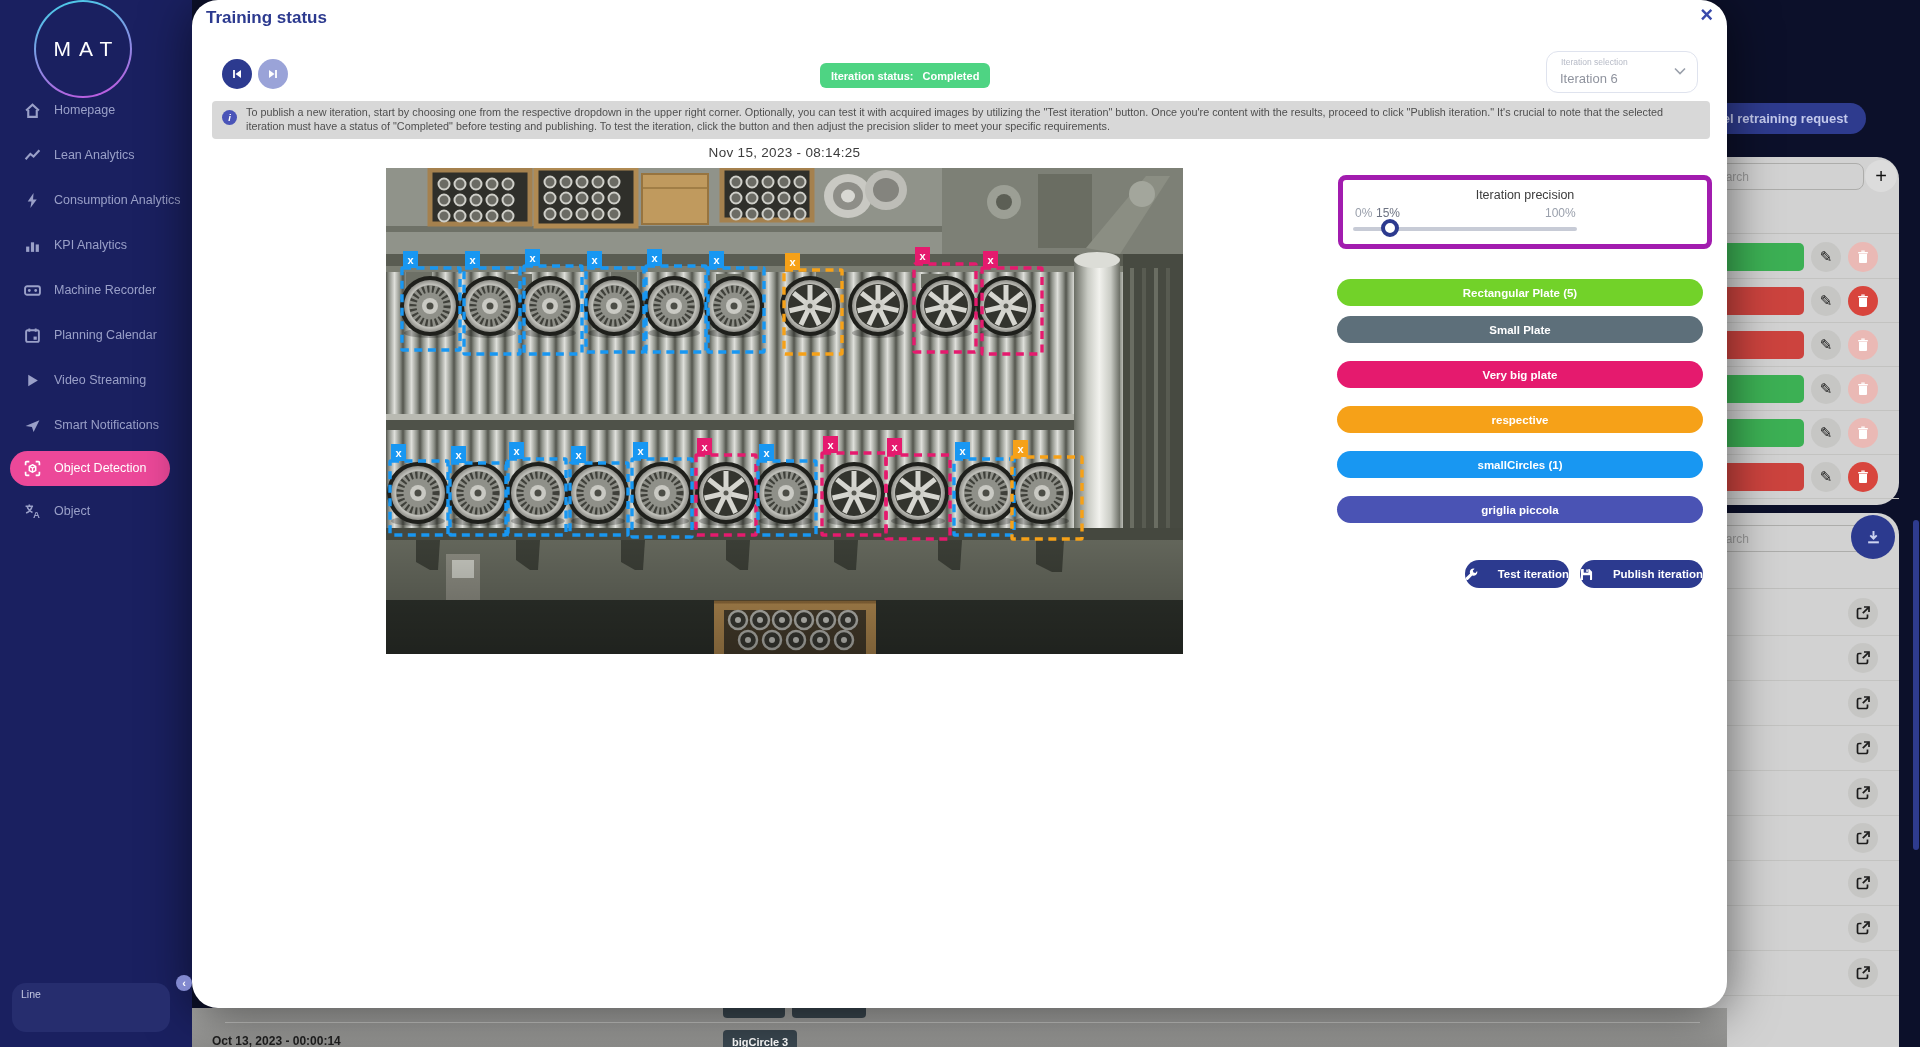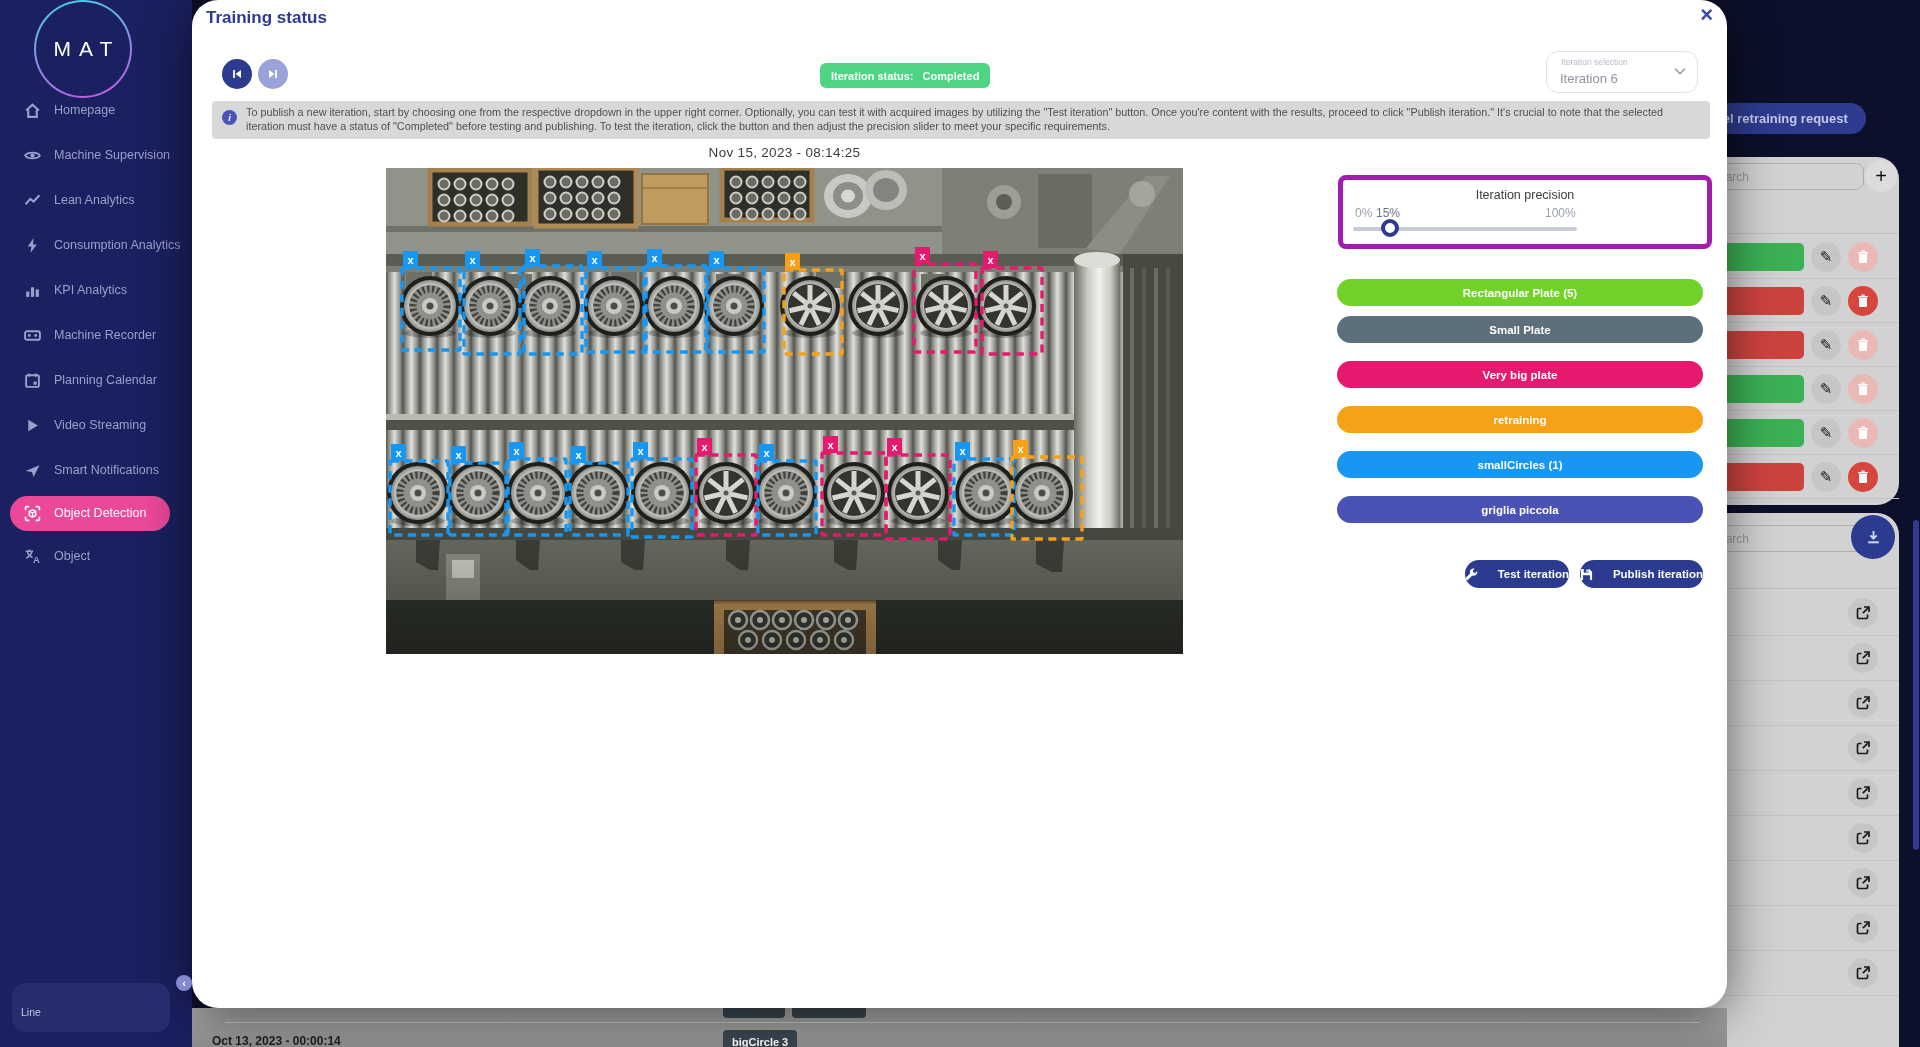--- a/index.html
+++ b/index.html
@@ -14,21 +14,21 @@
           background:linear-gradient(#1a2060,#1a2060) padding-box, linear-gradient(165deg,#4fc7e8 10%,#b95fe0 90%) border-box;
           display:flex; align-items:center; justify-content:center;
           color:#fff; font-size:21px; font-weight:400; letter-spacing:8px; padding-left:8px; }
   #sidebar-menu { position:absolute; top:88px; left:0; right:0; }
   .s-item { display:flex; align-items:center; gap:13px; padding:14px 6px 14px 24px; cursor:pointer; color:#9aa0c8; }
   .s-item svg { width:17px; height:17px; flex:none; }
   .s-label { font-size:12.5px; font-weight:400; line-height:1.18; }
   .s-item.active { background:#ec4899; border-radius:20px; margin:3px 22px 3px 10px; padding:9px 6px 9px 14px; color:#fff; }
 
   .line-panel { position:absolute; left:12px; top:983px; width:158px; height:49px; background:#262d6e;
-                border-radius:14px; z-index:6; color:#c2c6e0; font-size:10.5px; padding:23px 9px; }
+                border-radius:14px; z-index:6; color:#c2c6e0; font-size:10.5px; padding:5px 9px; }
   .collapse-btn { position:absolute; left:176px; top:975px; width:16px; height:16px; border-radius:50%;
                   background:#8289cf; color:#fff; z-index:6; font-size:11px; line-height:14px; text-align:center;
                   border:none; cursor:pointer; font-weight:700; }
 
   
   .retrain-btn { position:absolute; left:1642px; top:103px; height:31px; border-radius:16px; background:#2e3b8e;
                  color:#c3c9ec; font-weight:700; font-size:13px; padding:0 18px; z-index:1; border:none; white-space:nowrap; }
   .bgpanel { position:absolute; left:1690px; width:209px; background:#d2d2d2; border-radius:22px; z-index:1; }
   #panel1 { top:157px; height:348px; }
   #panel2 { top:513px; height:560px; }
@@ -113,29 +113,20 @@
   </div>
   <nav id="sidebar-menu">
       <div class="s-item">
         <span class="s-icon">
           <svg viewBox="0 0 16 16">
             <path d="M2 8 8 2.5 14 8" fill="none" stroke="currentColor" stroke-width="2"></path>
             <path d="M4 7.5V14h8V7.5" fill="none" stroke="currentColor" stroke-width="2"></path>
           </svg>
         </span>
         <span class="s-label">Homepage</span>
-      </div>
-      <div class="s-item">
-        <span class="s-icon">
-          <svg viewBox="0 0 16 16">
-            <path d="M1 8c2.5-3.6 11.5-3.6 14 0-2.5 3.6-11.5 3.6-14 0z" fill="none" stroke="currentColor" stroke-width="1.6"></path>
-            <circle cx="8" cy="8" r="2" fill="currentColor"></circle>
-          </svg>
-        </span>
-        <span class="s-label">Machine Supervision</span>
       </div>
       <div class="s-item">
         <span class="s-icon">
           <svg viewBox="0 0 16 16">
             <path d="M1.5 11.5 6 6.5l3 2.5 5.5-6" fill="none" stroke="currentColor" stroke-width="2"></path>
           </svg>
         </span>
         <span class="s-label">Lean Analytics</span>
       </div>
       <div class="s-item">
@@ -899,21 +890,21 @@
       <div class="class-pill" style="top: 271px; background: rgb(114, 210, 41); margin-top: 8px;">
         <span>Rectangular Plate (5)</span>
       </div>
       <div class="class-pill" style="top: 316px; background: rgb(93, 111, 122);">
         <span>Small Plate</span>
       </div>
       <div class="class-pill" style="top: 361px; background: rgb(229, 26, 110);">
         <span>Very big plate</span>
       </div>
       <div class="class-pill" style="top: 406px; background: rgb(246, 161, 24);">
-        <span>retraining</span>
+        <span>respective</span>
       </div>
       <div class="class-pill" style="top: 451px; background: rgb(24, 151, 242);">
         <span>smallCircles (1)</span>
       </div>
       <div class="class-pill" style="top: 496px; background: rgb(74, 83, 180);">
         <span>griglia piccola</span>
       </div>
     </div>
 
   <button class="action-btn" id="test-btn">

